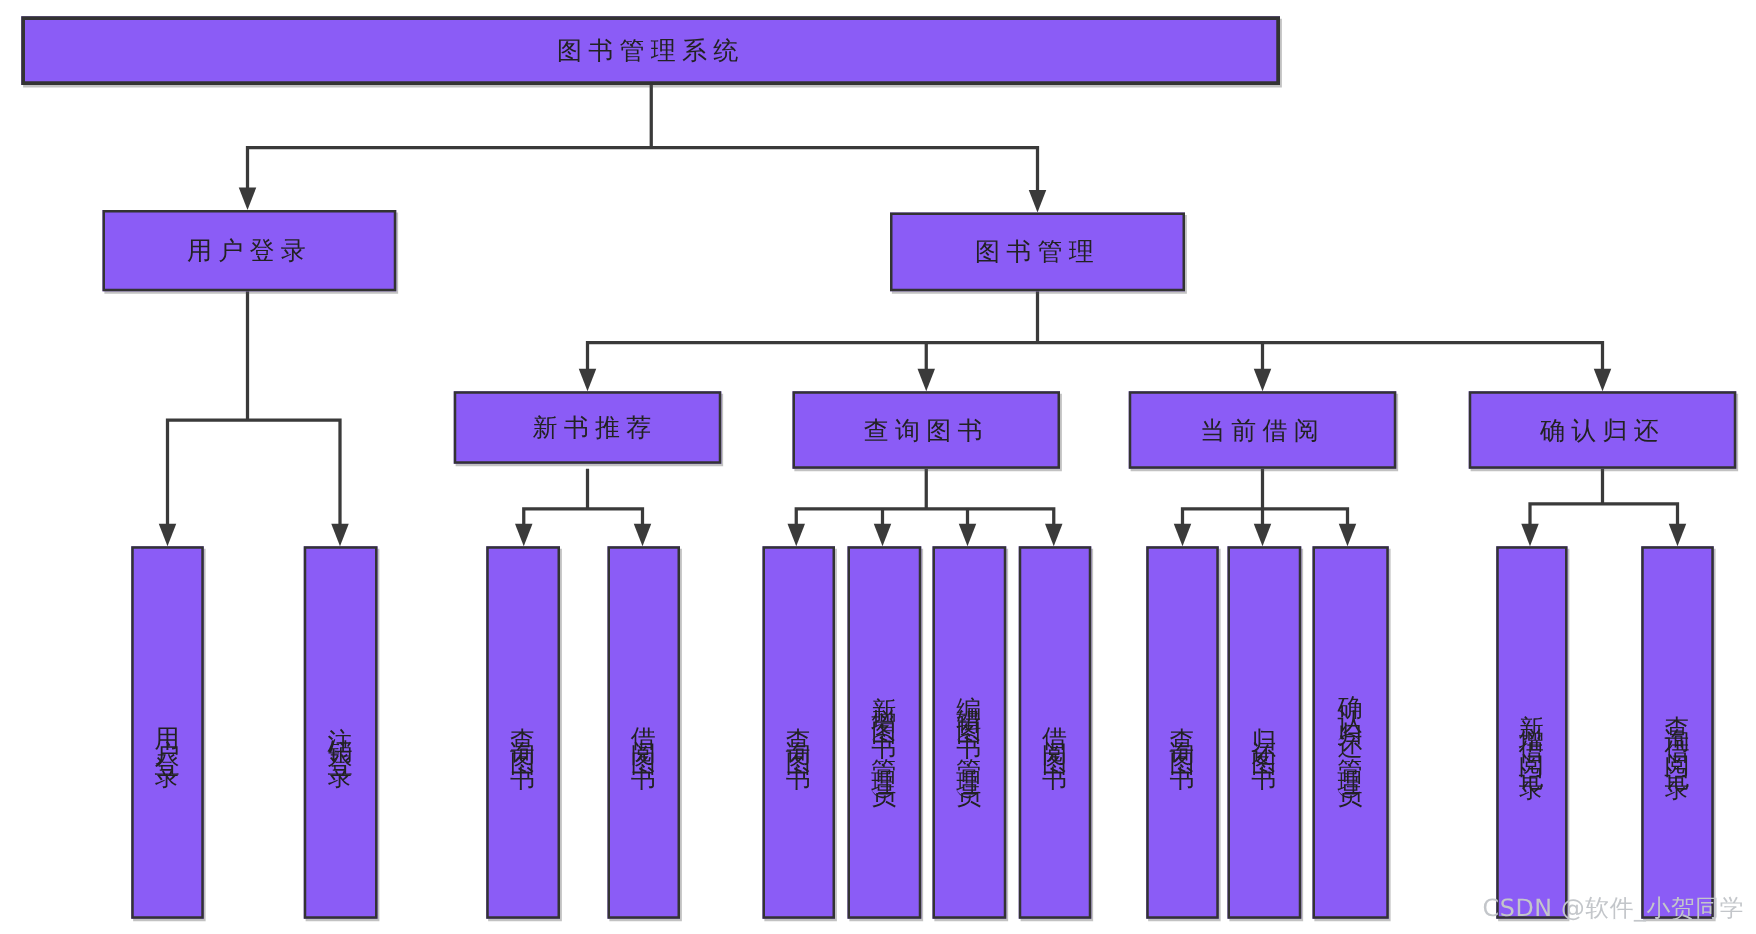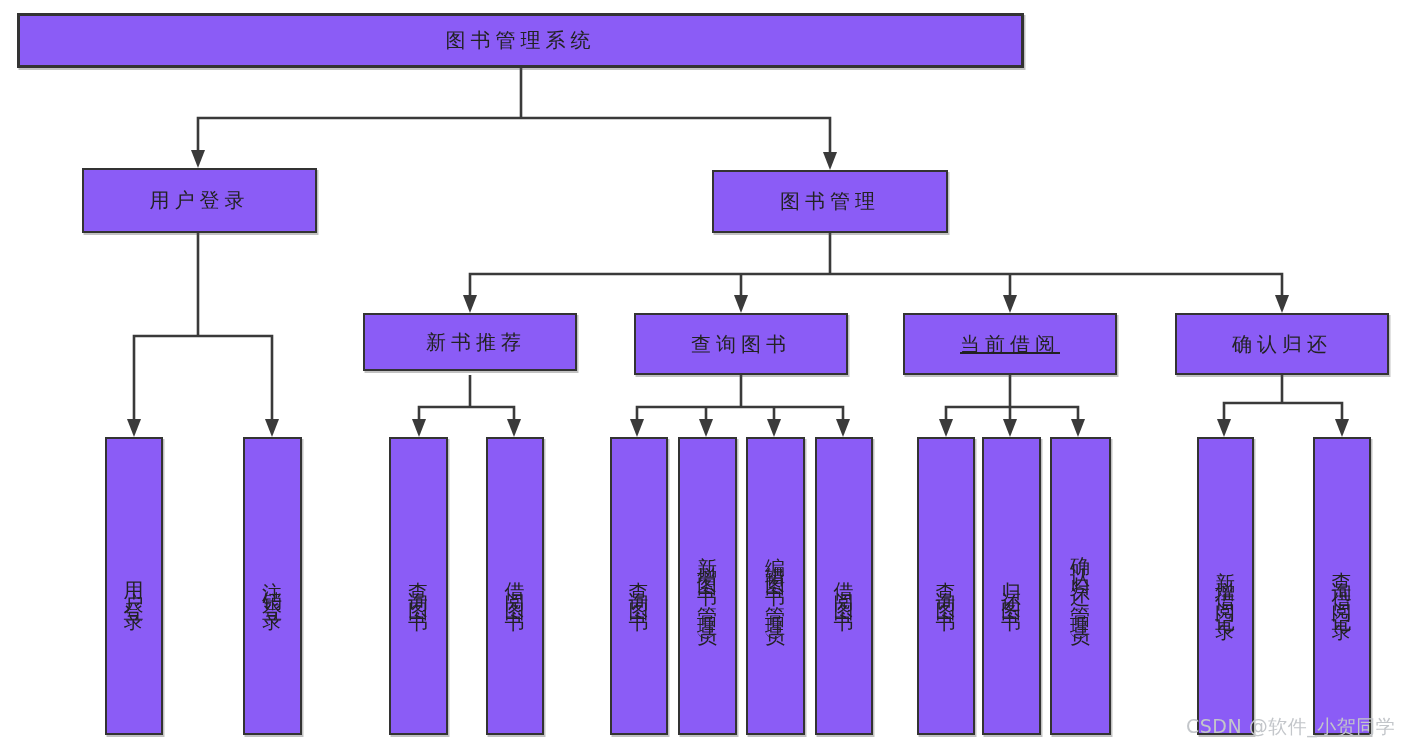--- a/index.html
+++ b/index.html
@@ -84,21 +84,21 @@
     </g>
   </svg>
 
   <div class="node h-node root-node" style="left:17px;top:13px;width:1007px;height:55px;">图书管理系统</div>
 
   <div class="node h-node" style="left:82px;top:168px;width:235px;height:65px;">用户登录</div>
   <div class="node h-node" style="left:712px;top:170px;width:236px;height:63px;">图书管理</div>
 
   <div class="node h-node" style="left:363px;top:313px;width:214px;height:58px;padding-left:12px;">新书推荐</div>
   <div class="node h-node" style="left:634px;top:313px;width:214px;height:62px;">查询图书</div>
-  <div class="node h-node" style="left:903px;top:313px;width:214px;height:62px;text-decoration:underline;">当前借阅</div>
+  <div class="node h-node" style="left:903px;top:313px;width:214px;height:62px;">当前借阅</div>
   <div class="node h-node" style="left:1175px;top:313px;width:214px;height:62px;">确认归还</div>
 
   <div class="node v-node" style="left:105px;top:437px;width:58px;height:298px;">用户登录</div>
   <div class="node v-node" style="left:243px;top:437px;width:59px;height:298px;">注销登录</div>
 
   <div class="node v-node" style="left:389px;top:437px;width:59px;height:298px;">查询图书</div>
   <div class="node v-node" style="left:486px;top:437px;width:58px;height:298px;">借阅图书</div>
 
   <div class="node v-node" style="left:610px;top:437px;width:58px;height:298px;">查询图书</div>
   <div class="node v-node" style="left:678px;top:437px;width:59px;height:298px;">新增图书（管理员）</div>

